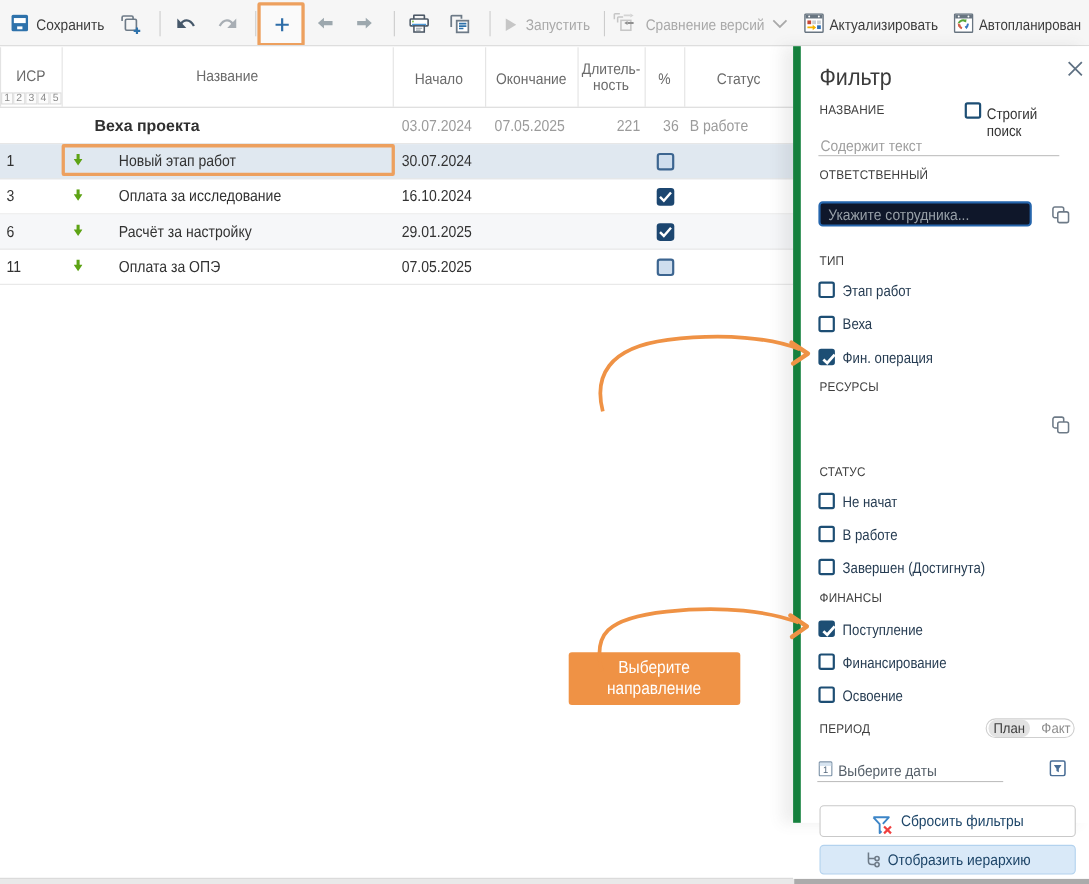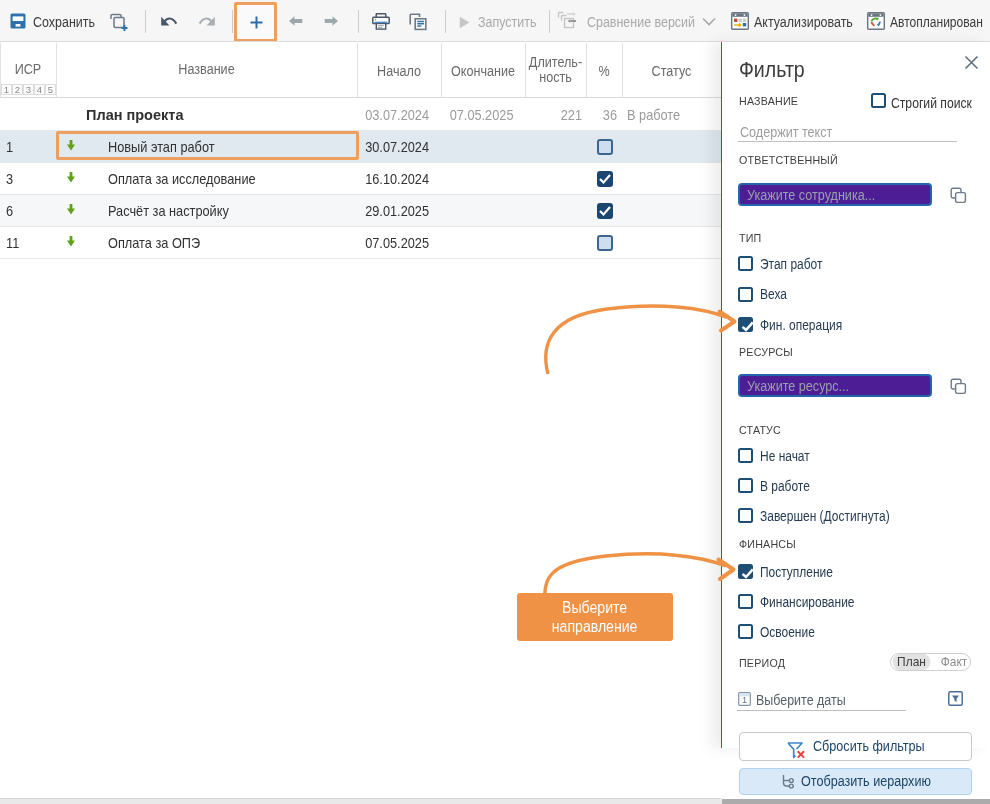--- a/index.html
+++ b/index.html
@@ -18,27 +18,27 @@
   
   .row { position:absolute; left:0; width:721px; height:32px; border-bottom:1px solid #e7e7e7; }
   .cell { position:absolute; font-size:14.5px; color:#323232; white-space:nowrap; top:50%; transform:translateY(-50%) scaleX(.88); transform-origin:0 50%; }
   .cellr { transform-origin:100% 50% !important; }
   .gray { color:#9b9b9b; }
   .cb { position:absolute; width:16px; height:16px; border-radius:3px; }
   .cb-off { background:#cfdeee; border:2px solid #3c6590; }
   .cb-on { background:#1c4670; }
   .cb-on svg { position:absolute; left:1px; top:2px; }
   
-  #panel { left:721px; top:42px; width:269px; height:706px; background:#fff; border-left:1px solid #15803d; box-shadow:-10px 0 12px rgba(90,90,90,0.10); }
+  #panel { left:721px; top:42px; width:269px; height:706px; background:#fff; border-left:7px solid #15803d; box-shadow:-10px 0 12px rgba(90,90,90,0.10); }
   .p-lbl { position:absolute; left:17px; font-size:11.5px; color:#3e3e3e; letter-spacing:0.2px; white-space:nowrap; transform:scaleX(.93); transform-origin:0 50%; }
   .p-cb { position:absolute; left:16px; width:15px; height:15px; border:2px solid #1d4e74; border-radius:2.5px; background:#fff; }
   .p-cb.on { background:#1d4e74; }
   .p-cb.on svg { position:absolute; left:0px; top:1px; }
   .p-cbl { position:absolute; left:38px; font-size:14px; color:#263c52; white-space:nowrap; transform:scaleX(.855); transform-origin:0 50%; }
-  .p-inp { position:absolute; left:16px; width:194px; height:23px; border:2px solid #2565ac; border-radius:4px; background:#4c1d95; font-size:14px; color:#98a0a8; line-height:19px; white-space:nowrap; }
+  .p-inp { position:absolute; left:16px; width:194px; height:23px; border:2px solid #2565ac; border-radius:4px; background:#0f172a; font-size:14px; color:#98a0a8; line-height:19px; white-space:nowrap; }
   .p-inp span { position:absolute; left:7px; top:1px; transform:scaleX(.9); transform-origin:0 50%; }
   .p-under { position:absolute; height:1px; background:#bfbfbf; }
   .p-btn { position:absolute; left:17px; width:233px; border-radius:4px; font-size:15px; color:#1d4568; text-align:center; }
   
   .callout { position:absolute; background:#ef9245; border-radius:3px; color:#fff; font-size:16px; text-align:center; word-spacing:2px; }
 </style>
 </head>
 <body>
 
 <div id="toolbar" class="abs">
@@ -162,21 +162,21 @@
   <div class="hdr-txt" style="left:525px;width:61px;text-align:center;top:12px;line-height:15px;">Длитель-<br>ность</div>
   <div class="hdr-txt" style="left:586px;width:36px;text-align:center;top:20px;">%</div>
   <div class="hdr-txt" style="left:622px;width:99px;text-align:center;top:20px;">Статус</div>
   <div class="lvlbox" style="left:1px;">1</div>
   <div class="lvlbox" style="left:12px;">2</div>
   <div class="lvlbox" style="left:23px;">3</div>
   <div class="lvlbox" style="left:34px;">4</div>
   <div class="lvlbox" style="left:45px;">5</div>
 
   <div class="row" style="top:56px;">
-    <span class="cell" style="left:86px;font-weight:bold;color:#303030;transform:translateY(-50%) scaleX(1);">План проекта</span>
+    <span class="cell" style="left:86px;font-weight:bold;color:#303030;transform:translateY(-50%) scaleX(1);">Веха проекта</span>
     <span class="cell gray cellr" style="left:357px;width:68px;text-align:right;">03.07.2024</span>
     <span class="cell gray cellr" style="left:441px;width:72px;text-align:right;">07.05.2025</span>
     <span class="cell gray cellr" style="left:525px;width:57px;text-align:right;">221</span>
     <span class="cell gray cellr" style="left:586px;width:31px;text-align:right;">36</span>
     <span class="cell gray" style="left:627px;">В работе</span>
   </div>
   <div class="row" style="top:88px;background:#e0e8f0;">
     <span class="cell" style="left:6px;">1</span>
     <svg class="abs" style="left:67px;top:9px;" width="8" height="11" viewBox="0 0 8 11">
         <path d="M2.6 0 L5.4 0 L5.4 4.6 L8 4.6 L4 10.5 L0 4.6 L2.6 4.6 Z" fill="#5da315"></path>
@@ -247,23 +247,20 @@
   <div class="p-cbl" style="top:214px;">Этап работ</div>
   <div class="p-cb" style="top:245px;"></div>
   <div class="p-cbl" style="top:244px;">Веха</div>
   <div class="p-cb on" style="top:275px;">
       <svg width="15" height="13" viewBox="0 0 15 13">
         <path d="M2.5 6.8 L6 10 L12.8 2.4" fill="none" stroke="#fff" stroke-width="2.5"></path>
       </svg>
     </div>
   <div class="p-cbl" style="top:275px;">Фин. операция</div>
   <div class="p-lbl" style="top:304px;">РЕСУРСЫ</div>
-  <div class="p-inp" style="top:332px;">
-      <span>Укажите ресурс...</span>
-    </div>
   <svg class="abs" style="left:228px;top:336px;" width="17" height="17" viewBox="0 0 17 17">
     <rect x="1.2" y="1.2" width="9.8" height="9.8" rx="1.8" fill="none" stroke="#6d7a87" stroke-width="1.4"></rect>
     <rect x="5.6" y="5.6" width="9.8" height="9.8" rx="1.8" fill="#fff" stroke="#6d7a87" stroke-width="1.4"></rect>
   </svg>
   <div class="p-lbl" style="top:382px;">СТАТУС</div>
   <div class="p-cb" style="top:406px;"></div>
   <div class="p-cbl" style="top:406px;">Не начат</div>
   <div class="p-cb" style="top:436px;"></div>
   <div class="p-cbl" style="top:436px;">В работе</div>
   <div class="p-cb" style="top:466px;"></div>

